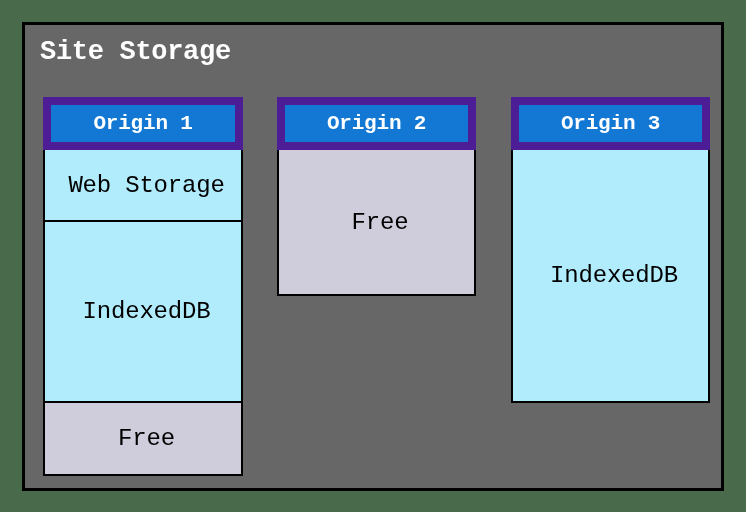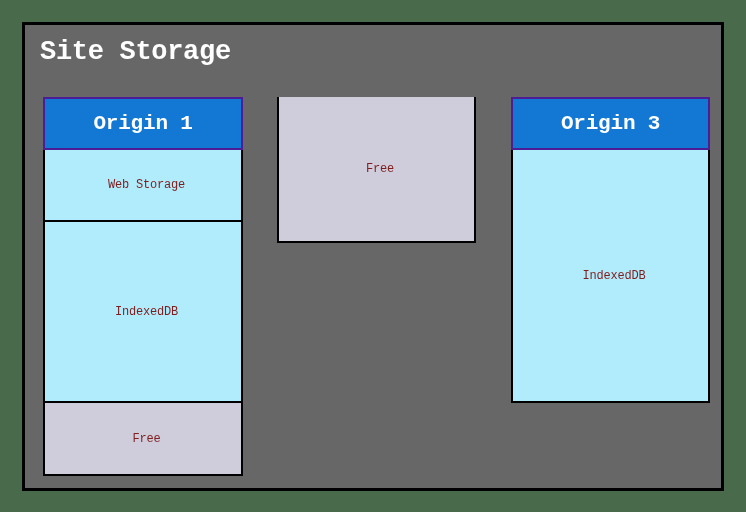--- a/index.html
+++ b/index.html
@@ -38,41 +38,41 @@
     white-space: nowrap;
   }
 
   .origin-column {
     position: absolute;
     box-sizing: border-box;
   }
 
   .origin-header {
     background: #1278d4;
-    border: 2px solid #4c1d95;
+    border: 8px solid #4c1d95;
     box-sizing: border-box;
     height: 53px;
     display: flex;
     align-items: center;
     justify-content: center;
     color: #ffffff;
     font-size: 21px;
     font-weight: bold;
     letter-spacing: -0.2px;
   }
 
   .storage-segment {
     border: 2px solid #000000;
     border-top: none;
     box-sizing: border-box;
     display: flex;
     align-items: center;
     justify-content: center;
-    font-size: 12px;
-    color: #7f1d1d;
+    font-size: 24px;
+    color: #000000;
     letter-spacing: -0.2px;
     padding-left: 7px;
   }
 
   .seg-used { background: #b1ecfc; }
   .seg-free { background: #cfcddc; }
 
   
   #origin-1 { left: 18px;  top: 72px; width: 200px; }
   #origin-1 .seg-webstorage { height: 72px; }
@@ -95,20 +95,21 @@
   <div id="panel-title">Site Storage</div>
 
   <div class="origin-column" id="origin-1">
     <div class="origin-header">Origin 1</div>
     <div class="storage-segment seg-used seg-webstorage">Web Storage</div>
     <div class="storage-segment seg-used seg-indexeddb">IndexedDB</div>
     <div class="storage-segment seg-free">Free</div>
   </div>
 
   <div class="origin-column" id="origin-2">
+    <div class="origin-header">Origin 2</div>
     <div class="storage-segment seg-free">Free</div>
   </div>
 
   <div class="origin-column" id="origin-3">
     <div class="origin-header">Origin 3</div>
     <div class="storage-segment seg-used seg-indexeddb">IndexedDB</div>
   </div>
 
 </div>
 

